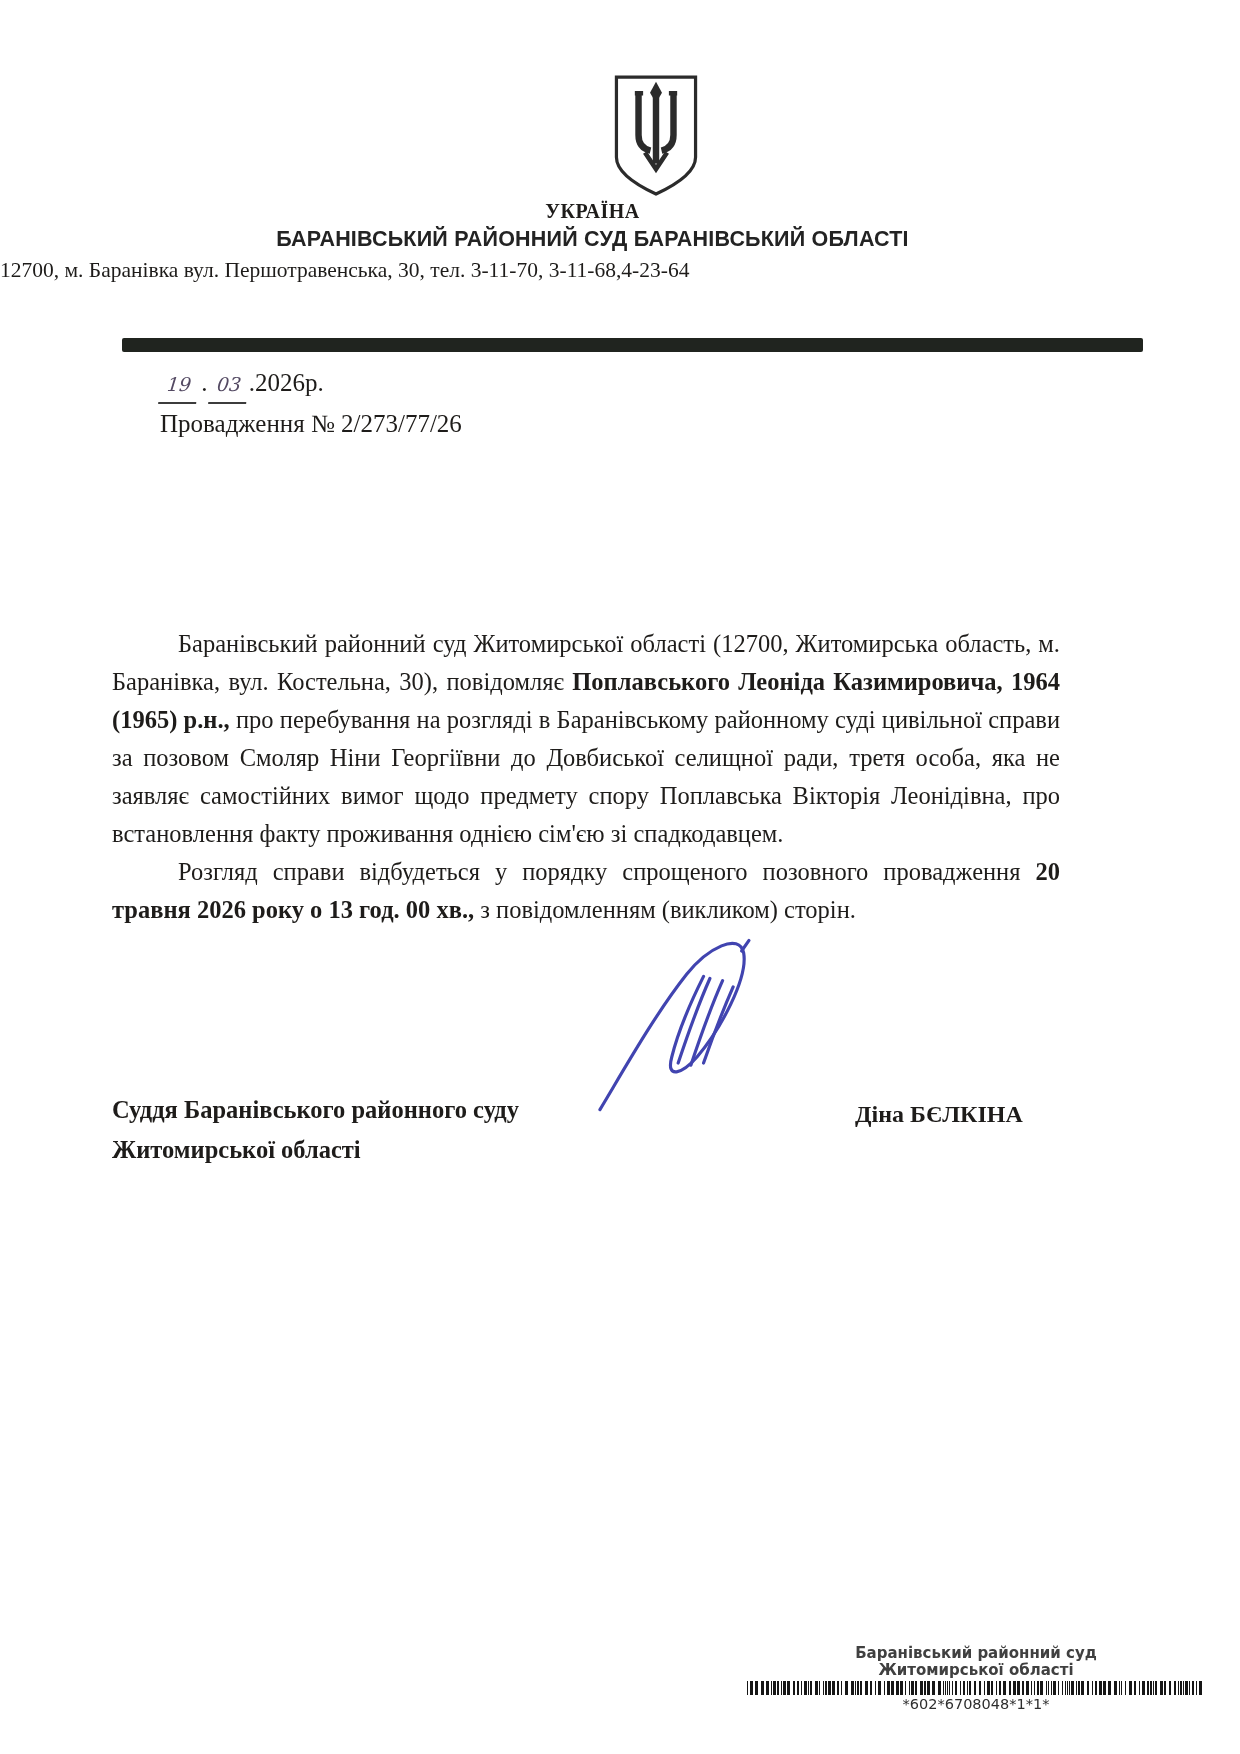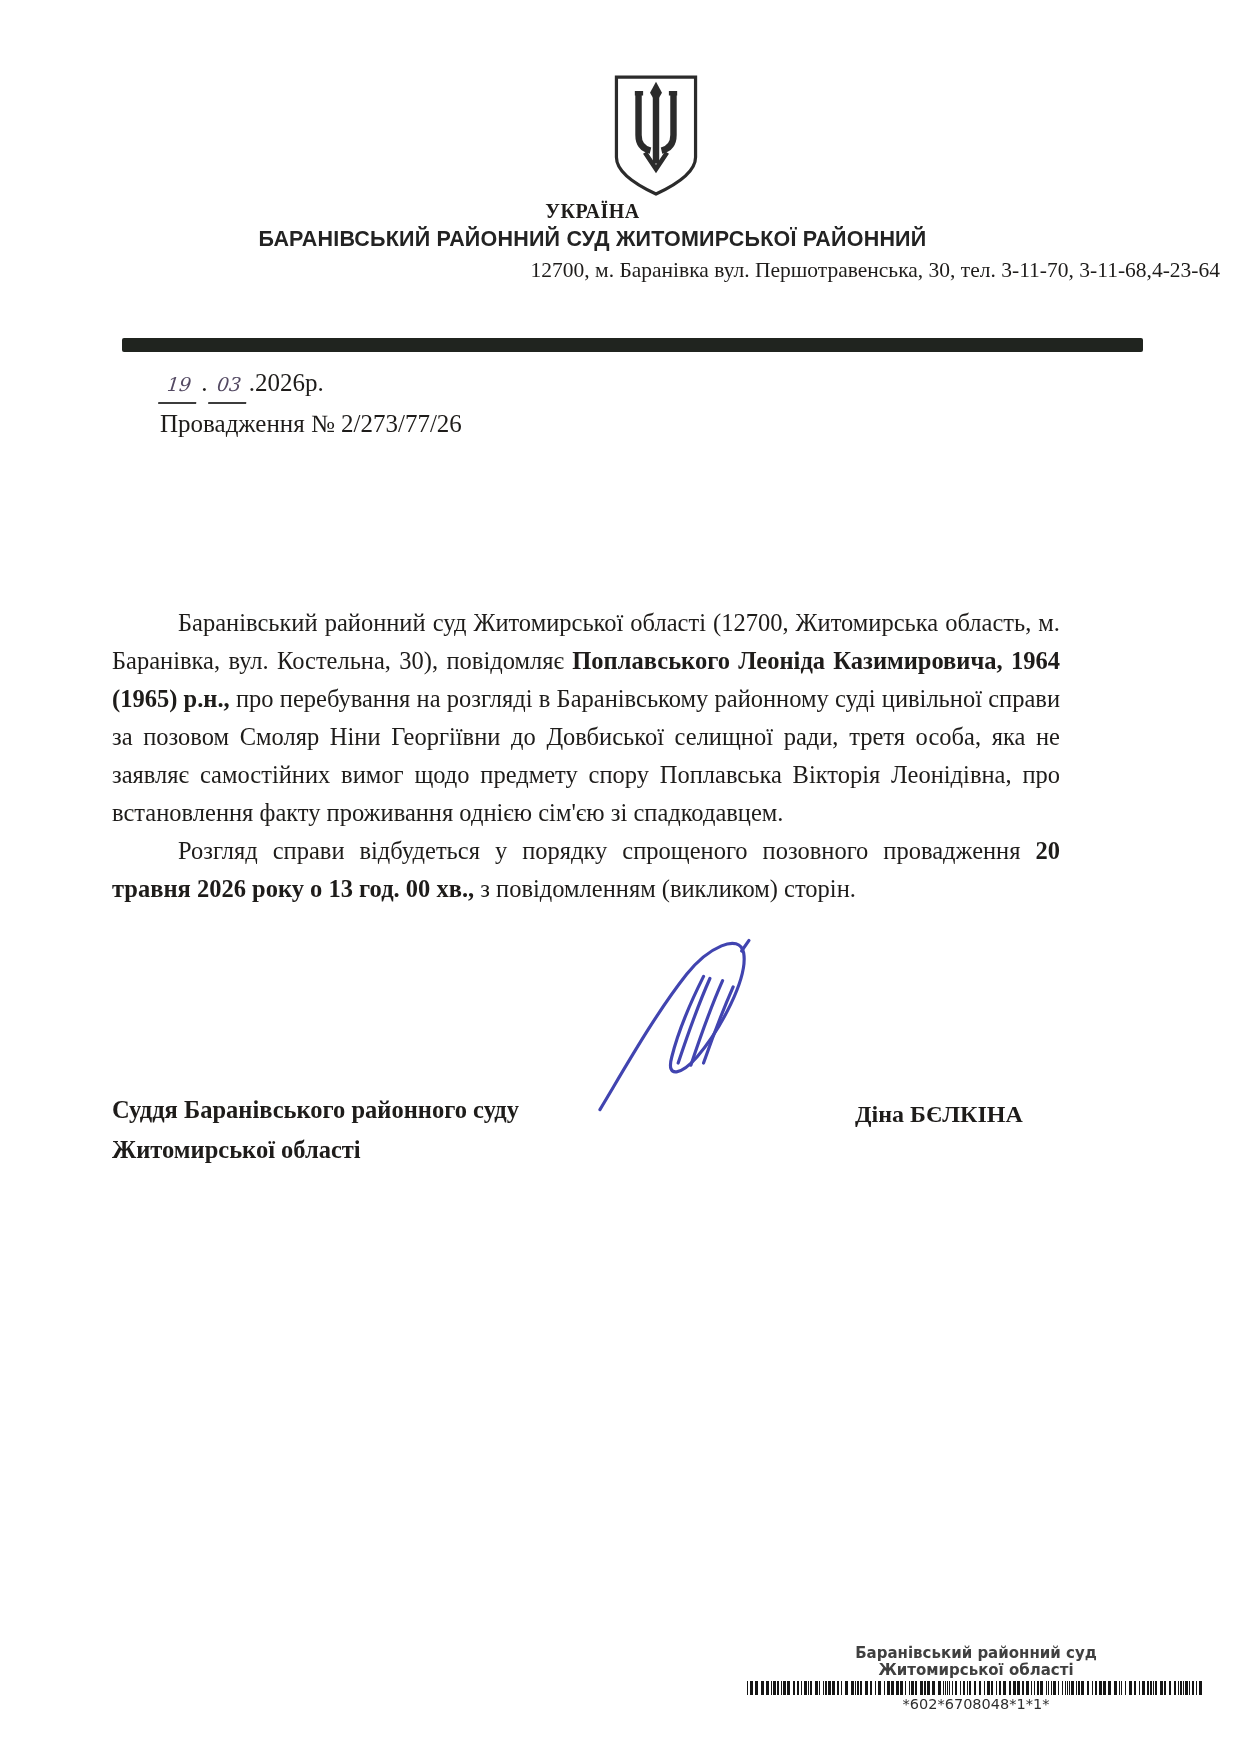--- a/index.html
+++ b/index.html
@@ -39,21 +39,21 @@
     font-family: "Liberation Sans", sans-serif;
     font-weight: bold;
     font-size: 21.5px;
     letter-spacing: 0.2px;
     color: #232323;
   }
   .address {
     position: absolute;
     left: 0; right: 20px;
     top: 258px;
-    text-align: right;
+    text-align: left;
     font-family: "Liberation Serif", serif;
     font-size: 21.5px;
   }
   .black-bar {
     position: absolute;
     left: 122px;
     top: 338px;
     width: 1021px;
     height: 14px;
     background: #20241f;
@@ -76,21 +76,21 @@
     color: #544a63;
     border-bottom: 2px solid #3c3c3c;
     padding: 0 7px 1px 7px;
     transform: skewX(-6deg);
   }
   .typed-dot { margin: 0 3px; }
   
   .body-text {
     position: absolute;
     left: 112px;
-    top: 604px;
+    top: 625px;
     width: 948px;
     font-size: 24.5px;
     line-height: 38px;
     text-align: justify;
   }
   .body-text p { margin: 0; text-indent: 66px; }
   .b { font-weight: bold; }
   
   .judge-title {
     position: absolute;
@@ -155,21 +155,21 @@
       </g>
       <path d="M50 8 L56.5 20 L50 31 L43.5 20 Z" fill="#2b2b2b"></path>
       <g fill="none" stroke="#2b2b2b" stroke-width="5">
         <path d="M27 20.5 H36 M64 20.5 H73"></path>
         <path d="M38 85 L50 103 L62 85"></path>
       </g>
     </svg>
   </div>
 
   <div class="country">УКРАЇНА</div>
-  <div class="court-name">БАРАНІВСЬКИЙ РАЙОННИЙ СУД ЖИТОМИРСЬКОЇ РАЙОННИЙ</div>
+  <div class="court-name">БАРАНІВСЬКИЙ РАЙОННИЙ СУД БАРАНІВСЬКИЙ ОБЛАСТІ</div>
   <div class="address">12700,  м. Баранівка вул. Першотравенська, 30, тел. 3-11-70, 3-11-68,4-23-64</div>
   <div class="black-bar"></div>
 
   <div class="meta">
     <div class="date-line">
       <span class="hw">19</span><span class="typed-dot">.</span><span class="hw">03</span><span>.2026р.</span>
     </div>
     <div>Провадження № 2/273/77/26</div>
   </div>
 

